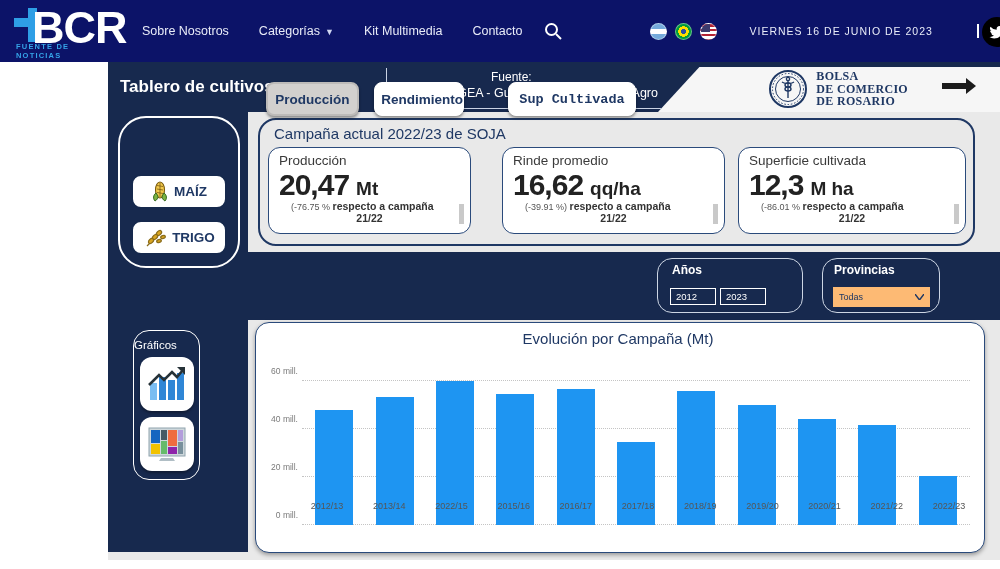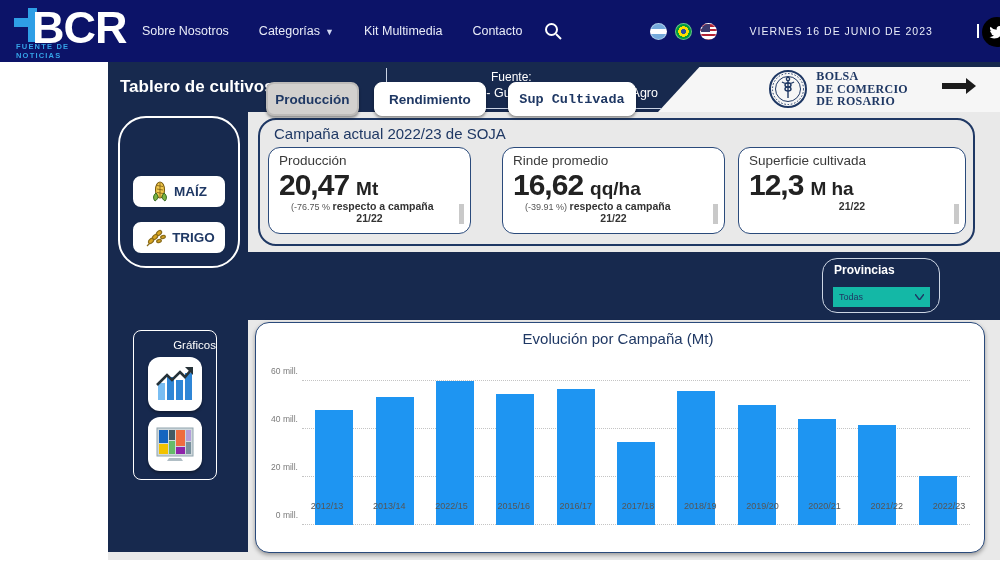--- a/index.html
+++ b/index.html
@@ -53,22 +53,22 @@
   .left-col { position:absolute; left:0; top:50px; width:140px; height:440px; background:#17294e; }
   .filter-band { position:absolute; left:0; top:190px; width:892px; height:68px; background:#17294e; }
 
   
   .crops-box { position:absolute; left:10px; top:54px; width:122px; height:152px;
                border:2px solid #fff; border-radius:28px; }
   .crop-btn { position:absolute; left:11px; width:96px; height:35px; background:#fff; border:2px solid #16294d;
               border-radius:10px; display:flex; align-items:center; justify-content:center; gap:5px;
               cursor:pointer; color:#1f3864; font-size:13.5px; font-weight:bold; }
   .crop-btn.sel { background:#d5ccc3; }
-  .graficos-box { position:absolute; left:25px; top:268px; width:84px; height:150px;
-                  border:1.5px solid #fff; border-radius:8px; text-align:right; }
+  .graficos-box { position:absolute; left:25px; top:268px; width:67px; height:150px;
+                  border:1.5px solid #fff; border-radius:16px; text-align:left; }
   .graficos-label { color:#fff; font-size:11.5px; margin-top:8px; }
   .gfx-btn { width:54px; height:54px; background:#fff; border-radius:12px; margin:6px auto 0;
              display:flex; align-items:center; justify-content:center; cursor:pointer;
              box-shadow:0 2px 3px rgba(0,0,0,.35); }
 
   
   .campaign-box { position:absolute; left:150px; top:56px; width:717px; height:128px;
                   border:2px solid #1f3864; border-radius:18px; }
   .campaign-title { position:absolute; left:14px; top:5px; color:#1f3864; font-size:15px; }
   .kpi-card { position:absolute; top:27px; height:87px; background:#fff; border:1px solid #2a4a7b;
@@ -84,33 +84,33 @@
   .kpi-note b { font-size:10.5px; color:#333; }
   .kpi-note2 { font-size:10.5px; color:#333; font-weight:bold; text-align:center; line-height:11px; }
   .kpi-scroll { position:absolute; right:6px; bottom:9px; width:5px; height:20px; background:#c9c9c9; }
 
   
   .tab-btn { position:absolute; top:20px; height:34px; background:#fff; border:1px solid #fff; border-radius:8px;
              color:#1f3864; font-size:13.5px; font-weight:bold; font-family:"Liberation Sans",sans-serif;
              cursor:pointer; box-shadow:0 2px 3px rgba(0,0,0,.4); }
   .tab-btn.sel { background:#d2d0ce; border:2px solid #bdbbb9; }
   .tab-1 { left:158px; width:93px; }
-  .tab-2 { left:266px; width:112px; }
+  .tab-2 { left:266px; width:90px;text-align:right; }
   .tab-3 { left:400px; width:128px;font-family:Liberation Mono, monospace; }
   .years-box { position:absolute; left:549px; top:6px; width:146px; height:55px;
                border:1px solid #cdd6e4; border-radius:15px; }
   .years-label { position:absolute; left:14px; top:4px; color:#fff; font-size:12px; font-weight:bold; }
   .year-input { position:absolute; top:29px; width:46px; height:17px; background:transparent;
                 border:1px solid #fff; color:#fff; font-size:9.5px; padding-left:5px;
                 font-family:"Liberation Sans",sans-serif; }
   .year-from { left:12px; } .year-to { left:62px; }
   .prov-box { position:absolute; left:714px; top:6px; width:118px; height:55px;
               border:1px solid #cdd6e4; border-radius:15px; }
   .prov-label { position:absolute; left:11px; top:4px; color:#fff; font-size:12px; font-weight:bold; }
-  .prov-select { position:absolute; left:10px; top:28px; width:97px; height:20px; background:#14b8a6;
+  .prov-select { position:absolute; left:10px; top:28px; width:97px; height:20px; background:#fdba74;
                  display:flex; align-items:center; justify-content:space-between; padding:0 6px;
                  font-size:9px; color:#1f3864; cursor:pointer; }
 
   
   .chart-card { position:absolute; left:147px; top:260px; width:730px; height:231px; background:#fff;
                 border:1px solid #2a4a7b; border-radius:14px; box-shadow:0 2px 4px rgba(0,0,0,.35);
                 padding:7px 12px 0 8px; }
   .chart-title { text-align:center; color:#1f3864; font-size:15px; }
   .plot-wrap { position:relative; margin-top:8px; height:170px; }
   .gridline { position:absolute; left:38px; right:2px; height:0;
@@ -290,31 +290,37 @@
         <div class="kpi-note2">21/22</div>
         <div class="kpi-scroll"></div>
       </div>
 
       <div class="kpi-card kpi-3">
         <div class="kpi-title">Superficie cultivada</div>
         <div class="kpi-valueline">
           <span class="kpi-value">12,3</span>
           <span class="kpi-unit">M ha</span>
         </div>
+        <div class="kpi-note"><span>(-86.01 %</span> <b>respecto a campaña</b></div>
         <div class="kpi-note2">21/22</div>
         <div class="kpi-scroll"></div>
       </div>
     </div>
 
     <button class="tab-btn tab-1 sel">Producción</button>
     <button class="tab-btn tab-2">Rendimiento</button>
     <button class="tab-btn tab-3">Sup Cultivada</button>
 
     <div class="filter-band" style="background:transparent; pointer-events:none;"></div>
 
+    <div class="years-box" style="top:196px;">
+      <div class="years-label">Años</div>
+      <input class="year-input year-from" value="2012" style="">
+      <input class="year-input year-to" value="2023" style="">
+    </div>
 
     <div class="prov-box" style="top:196px;padding-left:14px;">
       <div class="prov-label">Provincias</div>
       <div class="prov-select">
         <span>Todas</span>
         <svg width="9" height="6" viewBox="0 0 9 6">
             <path d="M0 0l4.5 6L9 0" fill="none" stroke="#1f3864" stroke-width="1.4"></path>
           </svg>
       </div>
     </div>

